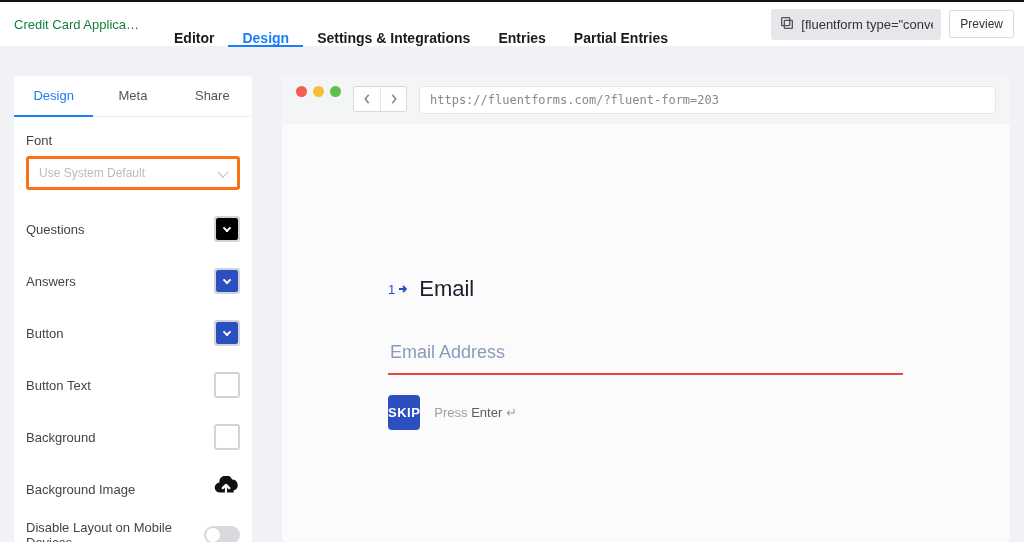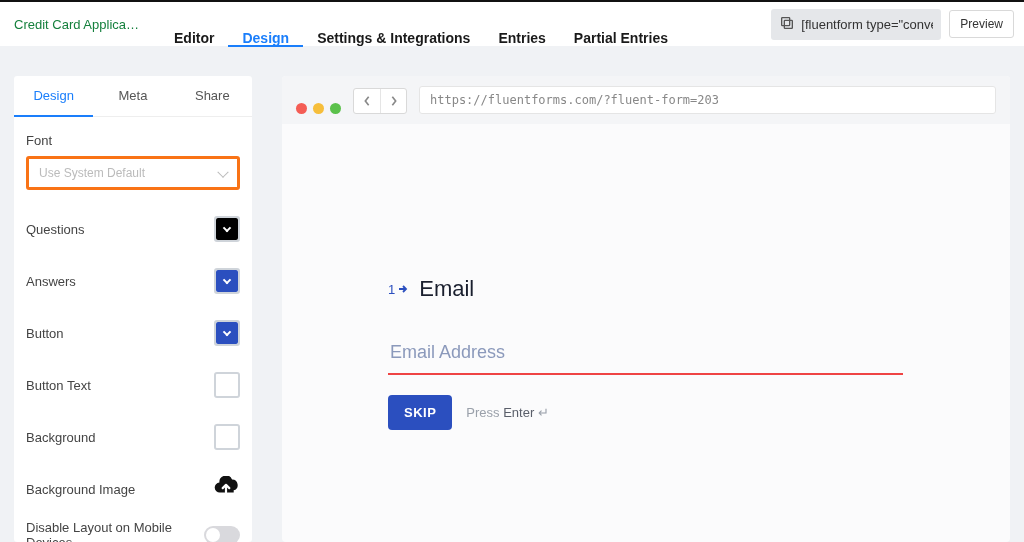--- a/index.html
+++ b/index.html
@@ -35,41 +35,41 @@
   .sw-blue { background: #2b4fbf; }
   .sw-white { background: #fff; }
   .chev { position: absolute; top: 50%; left: 50%; width: 6px; height: 6px; border-right: 2px solid #fff; border-bottom: 2px solid #fff; transform: translate(-50%,-65%) rotate(45deg); }
   .optrow .cloud svg { width: 28px; height: 22px; }
   .togglerow { display: flex; align-items: center; justify-content: space-between; margin-top: 18px; }
   .togglerow .lbl { font-size: 13px; color: #444; max-width: 150px; }
   .toggle { width: 36px; height: 18px; border-radius: 9px; background: #d9d9dd; position: relative; cursor: pointer; }
   .toggle::after { content: ""; position: absolute; left: 2px; top: 2px; width: 14px; height: 14px; border-radius: 50%; background: #fff; }
   
   .canvaswrap { flex: 1; background: #fbfbfc; border-radius: 4px; display: flex; flex-direction: column; overflow: hidden; }
-  .browserbar { display: flex; align-items: flex-end; gap: 12px; padding: 10px 14px; background: #f4f5f7; }
+  .browserbar { display: flex; align-items: flex-start; gap: 12px; padding: 10px 14px; background: #f4f5f7; }
   .dots { display: flex; gap: 6px; }
   .dot { width: 11px; height: 11px; border-radius: 50%; }
   .dot.red { background: #f45d55; }
   .dot.yel { background: #f6be3b; }
   .dot.grn { background: #5bc14b; }
   .navbtns { display: flex; border: 1px solid #d9d9d9; border-radius: 3px; overflow: hidden; background: #fff; }
   .navbtn { width: 26px; height: 24px; display: flex; align-items: center; justify-content: center; cursor: pointer; }
   .navbtn + .navbtn { border-left: 1px solid #e5e5e5; }
   .navbtn svg { width: 8px; height: 10px; stroke: #888; fill: none; }
   .addr { flex: 1; background: #fff; border: 1px solid #e5e5e5; border-radius: 3px; padding: 6px 10px; font-family: "SFMono-Regular", Menlo, Consolas, monospace; font-size: 12px; color: #888; }
   .formarea { flex: 1; display: flex; align-items: center; padding-left: 106px; padding-top: 40px; }
   .formblock { width: 515px; }
   .qrow { display: flex; align-items: center; gap: 10px; }
   .qnum { font-size: 13px; color: #2b4fbf; display: flex; align-items: center; gap: 2px; }
   .qnum svg { width: 12px; height: 12px; stroke: #2b4fbf; fill: none; }
   .qlabel { font-size: 22px; font-weight: 400; color: #1a1f2e; }
   .emailin { margin-top: 34px; width: 100%; border: none; border-bottom: 2px solid #ef4444; padding: 6px 2px 10px; font-size: 18px; color: #444; background: transparent; outline: none; }
   .emailin::placeholder { color: #8b99bb; }
   .actionrow { margin-top: 20px; display: flex; align-items: center; gap: 14px; }
-  .skip { background: #2b4fbf; color: #fff; border: none; border-radius: 4px; padding: 10px 16px; font-size: 13px; font-weight: 700; letter-spacing: .5px; cursor: pointer; }
+  .skip { background: #2b4fbf; color: #fff; border: none; border-radius: 4px; padding: 10px 0; font-size: 13px; font-weight: 700; letter-spacing: .5px; cursor: pointer; }
   .hint { font-size: 13px; color: #9aa0aa; }
   .hint strong { color: #5a5f6a; font-weight: 400; }
   .hint .enter-icon { color: #9aa0aa; font-weight: 400; }
 </style>
 </head>
 <body>
 
 <div class="topbar">
   <div class="formname">Credit Card Applica…</div>
   <div class="tabs">

